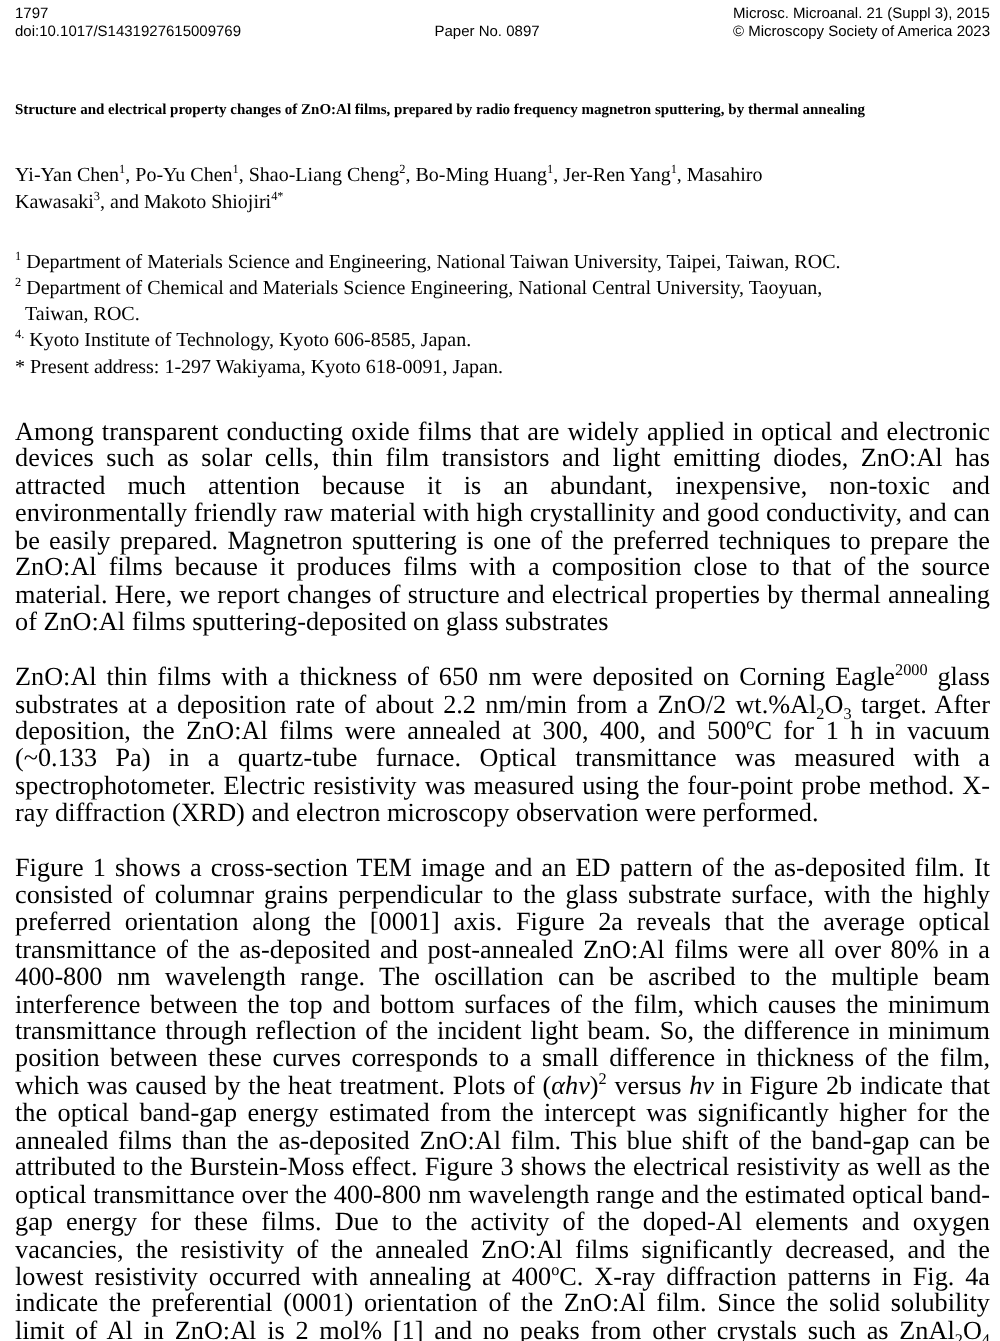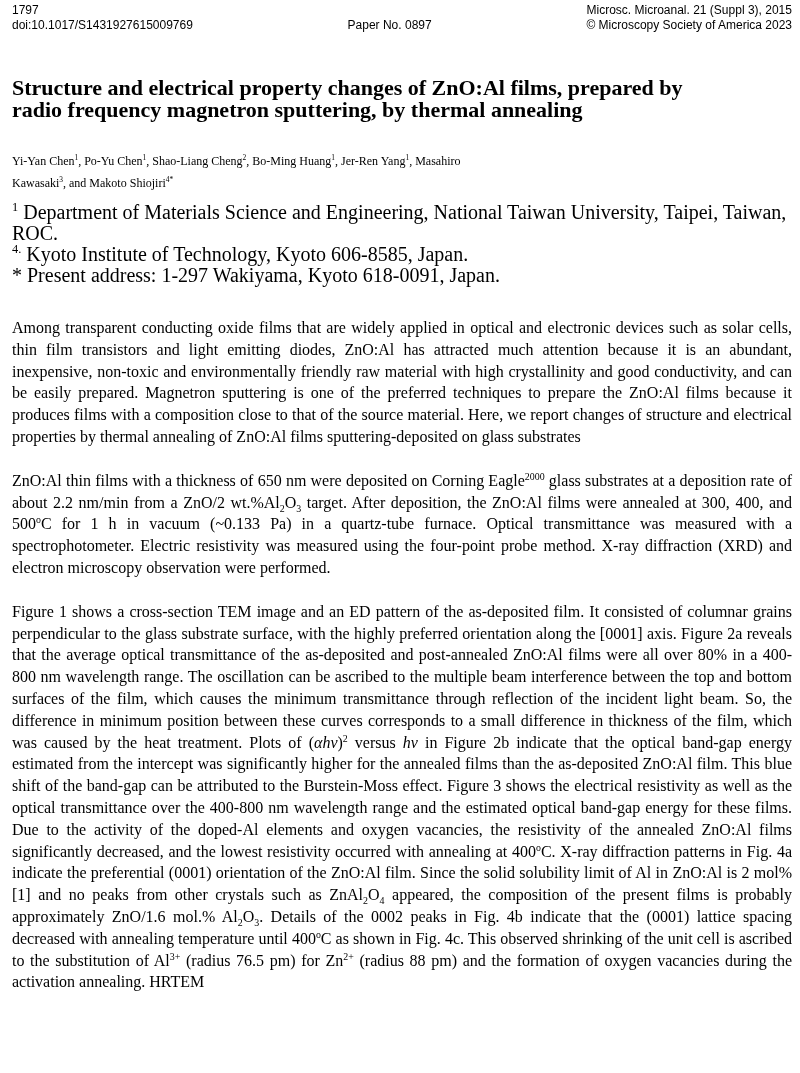--- a/index.html
+++ b/index.html
@@ -16,35 +16,35 @@
     font-family:"Liberation Sans","DejaVu Sans",sans-serif;
     font-size:12px; line-height:15px;
   }
   .hdr-left  { text-align:left; }
   .hdr-center{ text-align:left; align-self:flex-end; }
   .hdr-right { text-align:center; }
 
   .title {
     margin-top:44px;
     max-width:720px;
-    font-size:22px; font-weight:bold; line-height:21.5px;
+    font-size:12px; font-weight:bold; line-height:21.5px;
   }
 
   .authors {
     margin-top:31px;
-    font-size:12px; line-height:21.5px;
+    font-size:16px; line-height:21.5px;
     white-space:pre-wrap;
   }
 
-  .affils { margin-top:8px; font-size:20px; line-height:21px; }
+  .affils { margin-top:26px; font-size:16px; line-height:21px; }
   .affil  { white-space:pre-wrap; }
 
   .body-par {
     margin-top:22px;
-    font-size:16px; line-height:21.8px;
+    font-size:21px; line-height:21.8px;
     text-align:justify;
     font-family:Liberation Serif, serif;
   }
   .body-par.first { margin-top:31px; }
 
   sup { font-size:62%; line-height:0; vertical-align:super; }
   sub { font-size:62%; line-height:0; vertical-align:sub; }
 </style>
 </head>
 <body>
@@ -65,20 +65,22 @@
     </div>
   </header>
 
   <h1 class="title">Structure and electrical property changes of ZnO:Al films, prepared by radio frequency magnetron sputtering, by thermal annealing</h1>
 
   <p class="authors">Yi-Yan Chen<sup>1</sup>, Po-Yu Chen<sup>1</sup>, Shao-Liang Cheng<sup>2</sup>, Bo-Ming Huang<sup>1</sup>, Jer-Ren Yang<sup>1</sup>, Masahiro
 Kawasaki<sup>3</sup>, and Makoto Shiojiri<sup>4*</sup></p>
 
   <div class="affils">
     <div class="affil"><sup>1</sup> Department of Materials Science and Engineering, National Taiwan University, Taipei, Taiwan, ROC.</div>
+    <div class="affil"><sup>2</sup> Department of Chemical and Materials Science Engineering, National Central University, Taoyuan,
+  Taiwan, ROC.</div>
     <div class="affil"><sup>4.</sup> Kyoto Institute of Technology, Kyoto 606-8585, Japan.</div>
     <div class="affil">* Present address: 1-297 Wakiyama, Kyoto 618-0091, Japan.</div>
   </div>
 
   <p class="body-par first">Among transparent conducting oxide films that are widely applied in optical and electronic devices such as solar cells, thin film transistors and light emitting diodes, ZnO:Al has attracted much attention because it is an abundant, inexpensive, non-toxic and environmentally friendly raw material with high crystallinity and good conductivity, and can be easily prepared. Magnetron sputtering is one of the preferred techniques to prepare the ZnO:Al films because it produces films with a composition close to that of the source material. Here, we report changes of structure and electrical properties by thermal annealing of ZnO:Al films sputtering-deposited on glass substrates</p>
   <p class="body-par">ZnO:Al thin films with a thickness of 650 nm were deposited on Corning Eagle<sup>2000</sup> glass substrates at a deposition rate of about 2.2 nm/min from a ZnO/2 wt.%Al<sub>2</sub>O<sub>3</sub> target. After deposition, the ZnO:Al films were annealed at 300, 400, and 500<sup>o</sup>C for 1 h in vacuum (~0.133 Pa) in a quartz-tube furnace. Optical transmittance was measured with a spectrophotometer. Electric resistivity was measured using the four-point probe method. X-ray diffraction (XRD) and electron microscopy observation were performed.</p>
   <p class="body-par">Figure 1 shows a cross-section TEM image and an ED pattern of the as-deposited film. It consisted of columnar grains perpendicular to the glass substrate surface, with the highly preferred orientation along the [0001] axis. Figure 2a reveals that the average optical transmittance of the as-deposited and post-annealed ZnO:Al films were all over 80% in a 400-800 nm wavelength range. The oscillation can be ascribed to the multiple beam interference between the top and bottom surfaces of the film, which causes the minimum transmittance through reflection of the incident light beam. So, the difference in minimum position between these curves corresponds to a small difference in thickness of the film, which was caused by the heat treatment. Plots of (<i>αhν</i>)<sup>2</sup> versus <i>hν</i> in Figure 2b indicate that the optical band-gap energy estimated from the intercept was significantly higher for the annealed films than the as-deposited ZnO:Al film. This blue shift of the band-gap can be attributed to the Burstein-Moss effect. Figure 3 shows the electrical resistivity as well as the optical transmittance over the 400-800 nm wavelength range and the estimated optical band-gap energy for these films. Due to the activity of the doped-Al elements and oxygen vacancies, the resistivity of the annealed ZnO:Al films significantly decreased, and the lowest resistivity occurred with annealing at 400<sup>o</sup>C. X-ray diffraction patterns in Fig. 4a indicate the preferential (0001) orientation of the ZnO:Al film. Since the solid solubility limit of Al in ZnO:Al is 2 mol% [1] and no peaks from other crystals such as ZnAl<sub>2</sub>O<sub>4</sub> appeared, the composition of the present films is probably approximately ZnO/1.6 mol.% Al<sub>2</sub>O<sub>3</sub>. Details of the 0002 peaks in Fig. 4b indicate that the (0001) lattice spacing decreased with annealing temperature until 400<sup>o</sup>C as shown in Fig. 4c. This observed shrinking of the unit cell is ascribed to the substitution of Al<sup>3+</sup> (radius 76.5 pm) for Zn<sup>2+</sup> (radius 88 pm) and the formation of oxygen vacancies during the activation annealing. HRTEM</p>
 
 </div>
 

